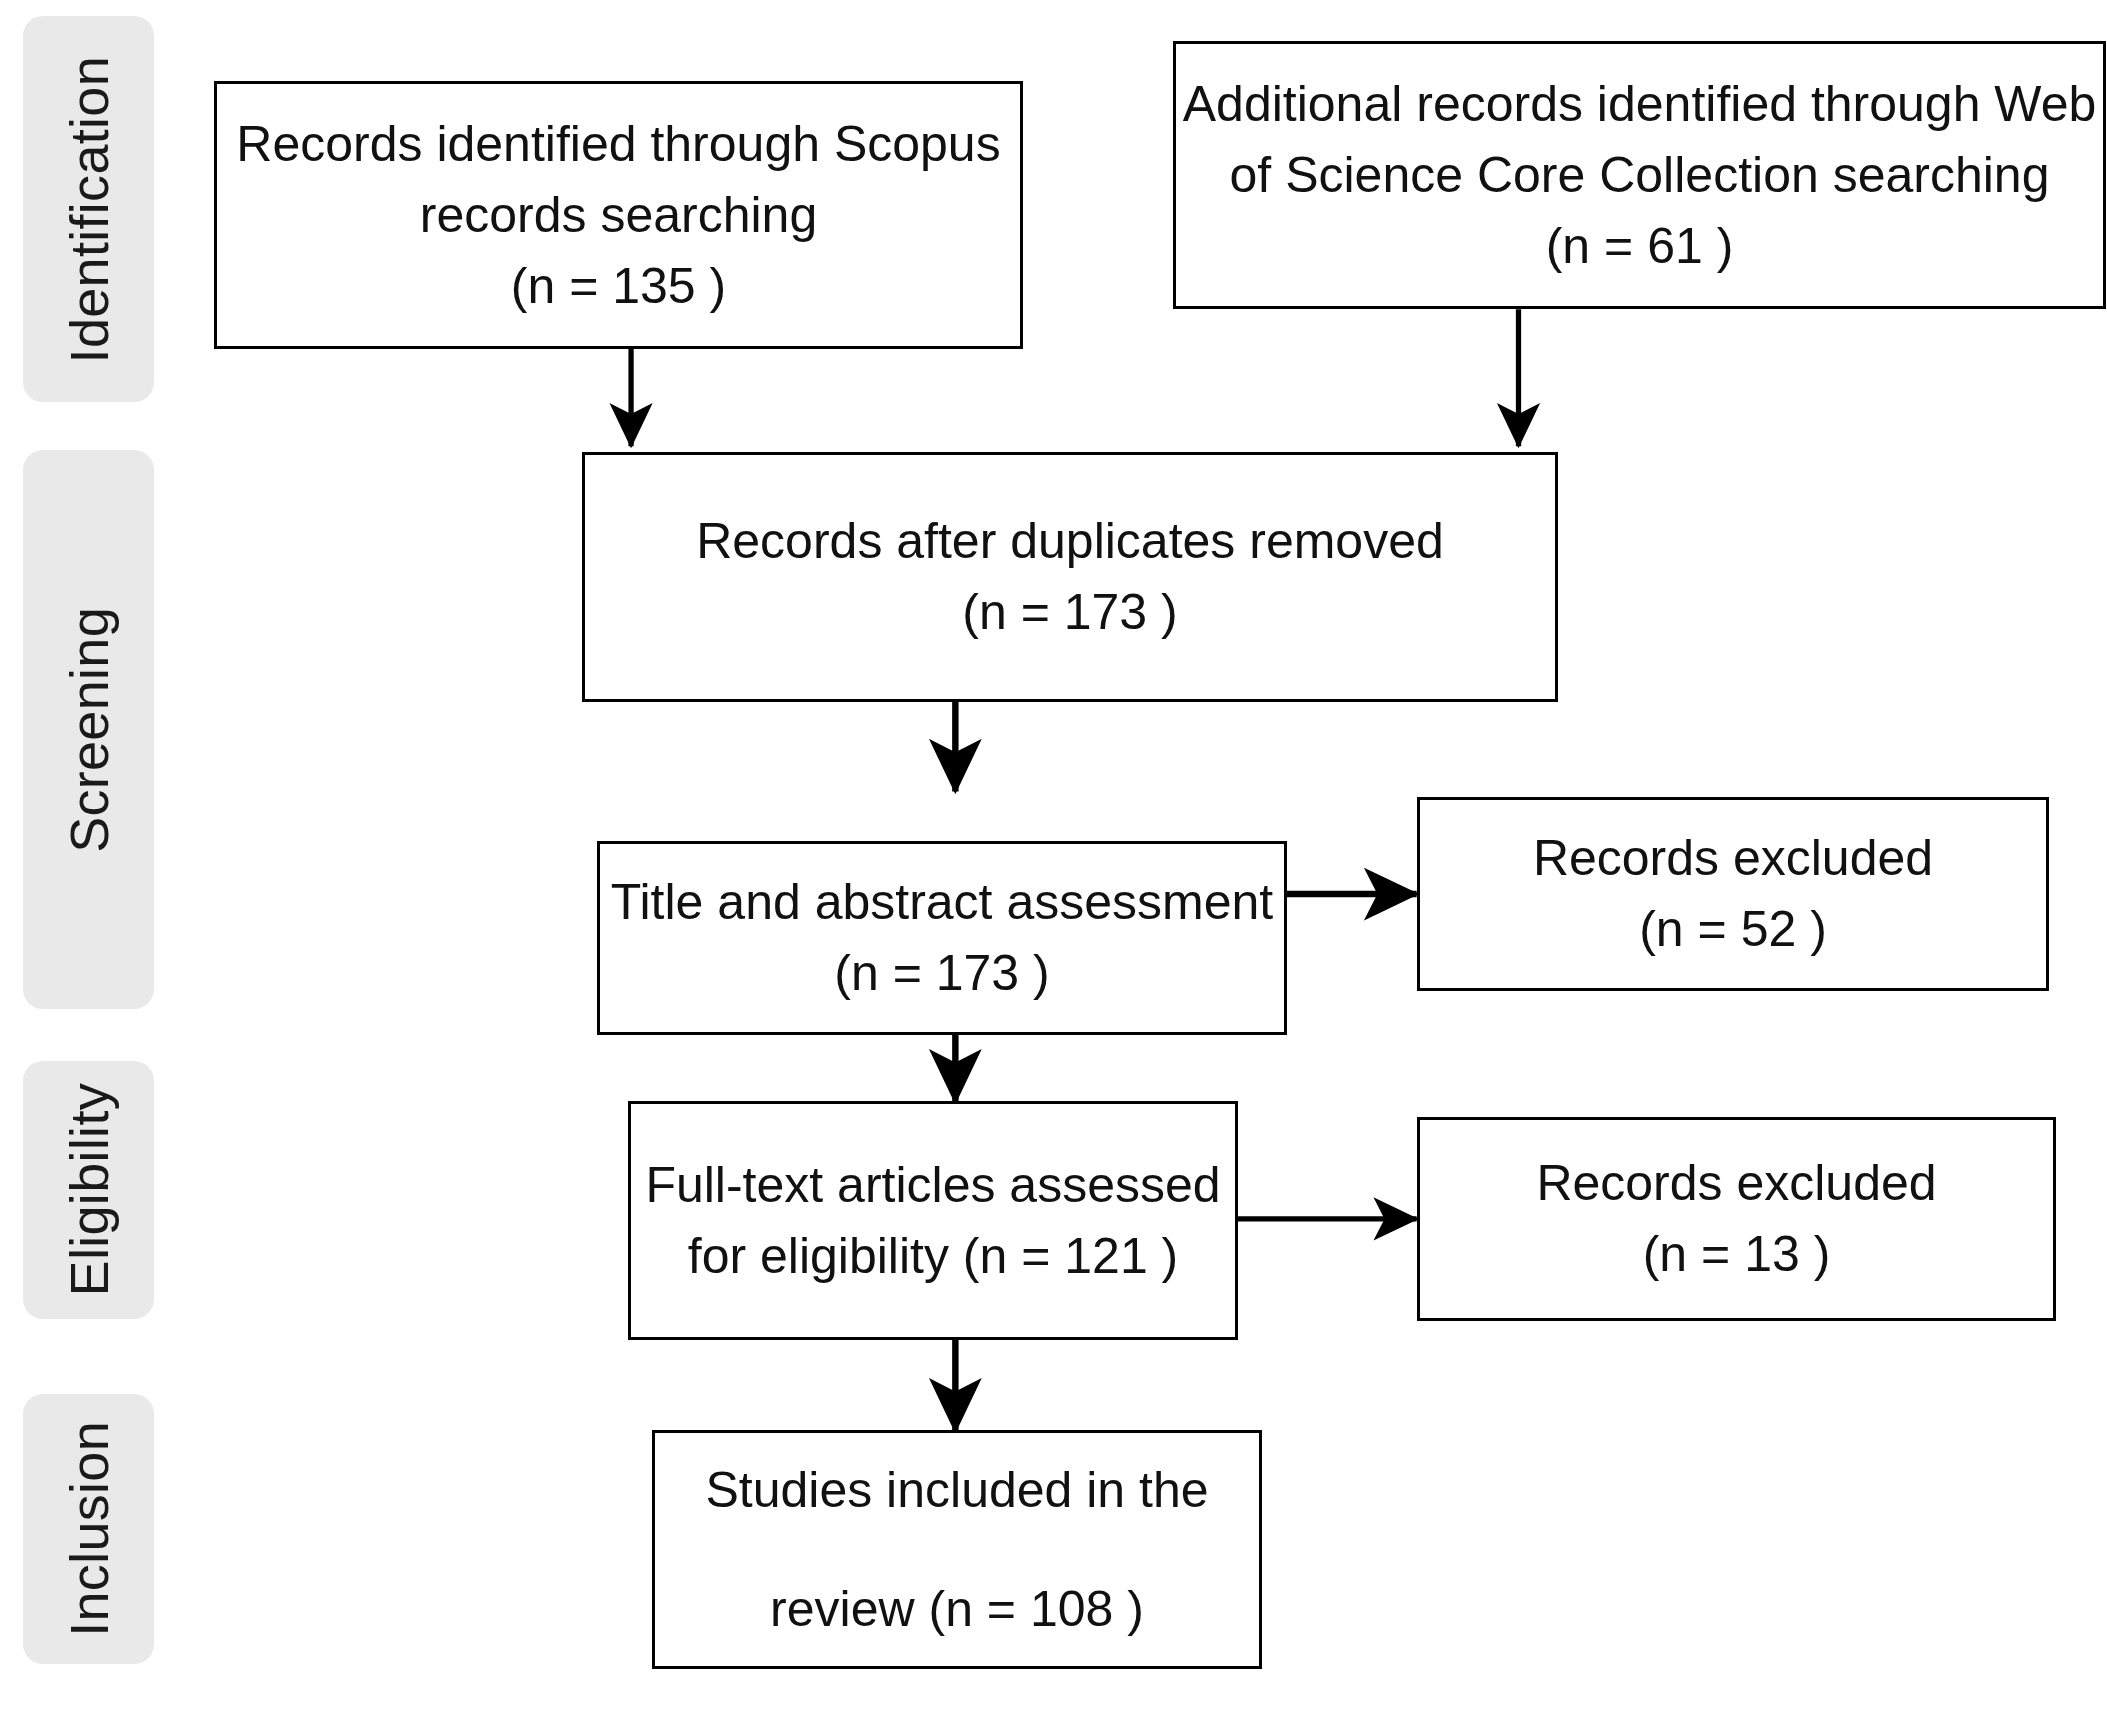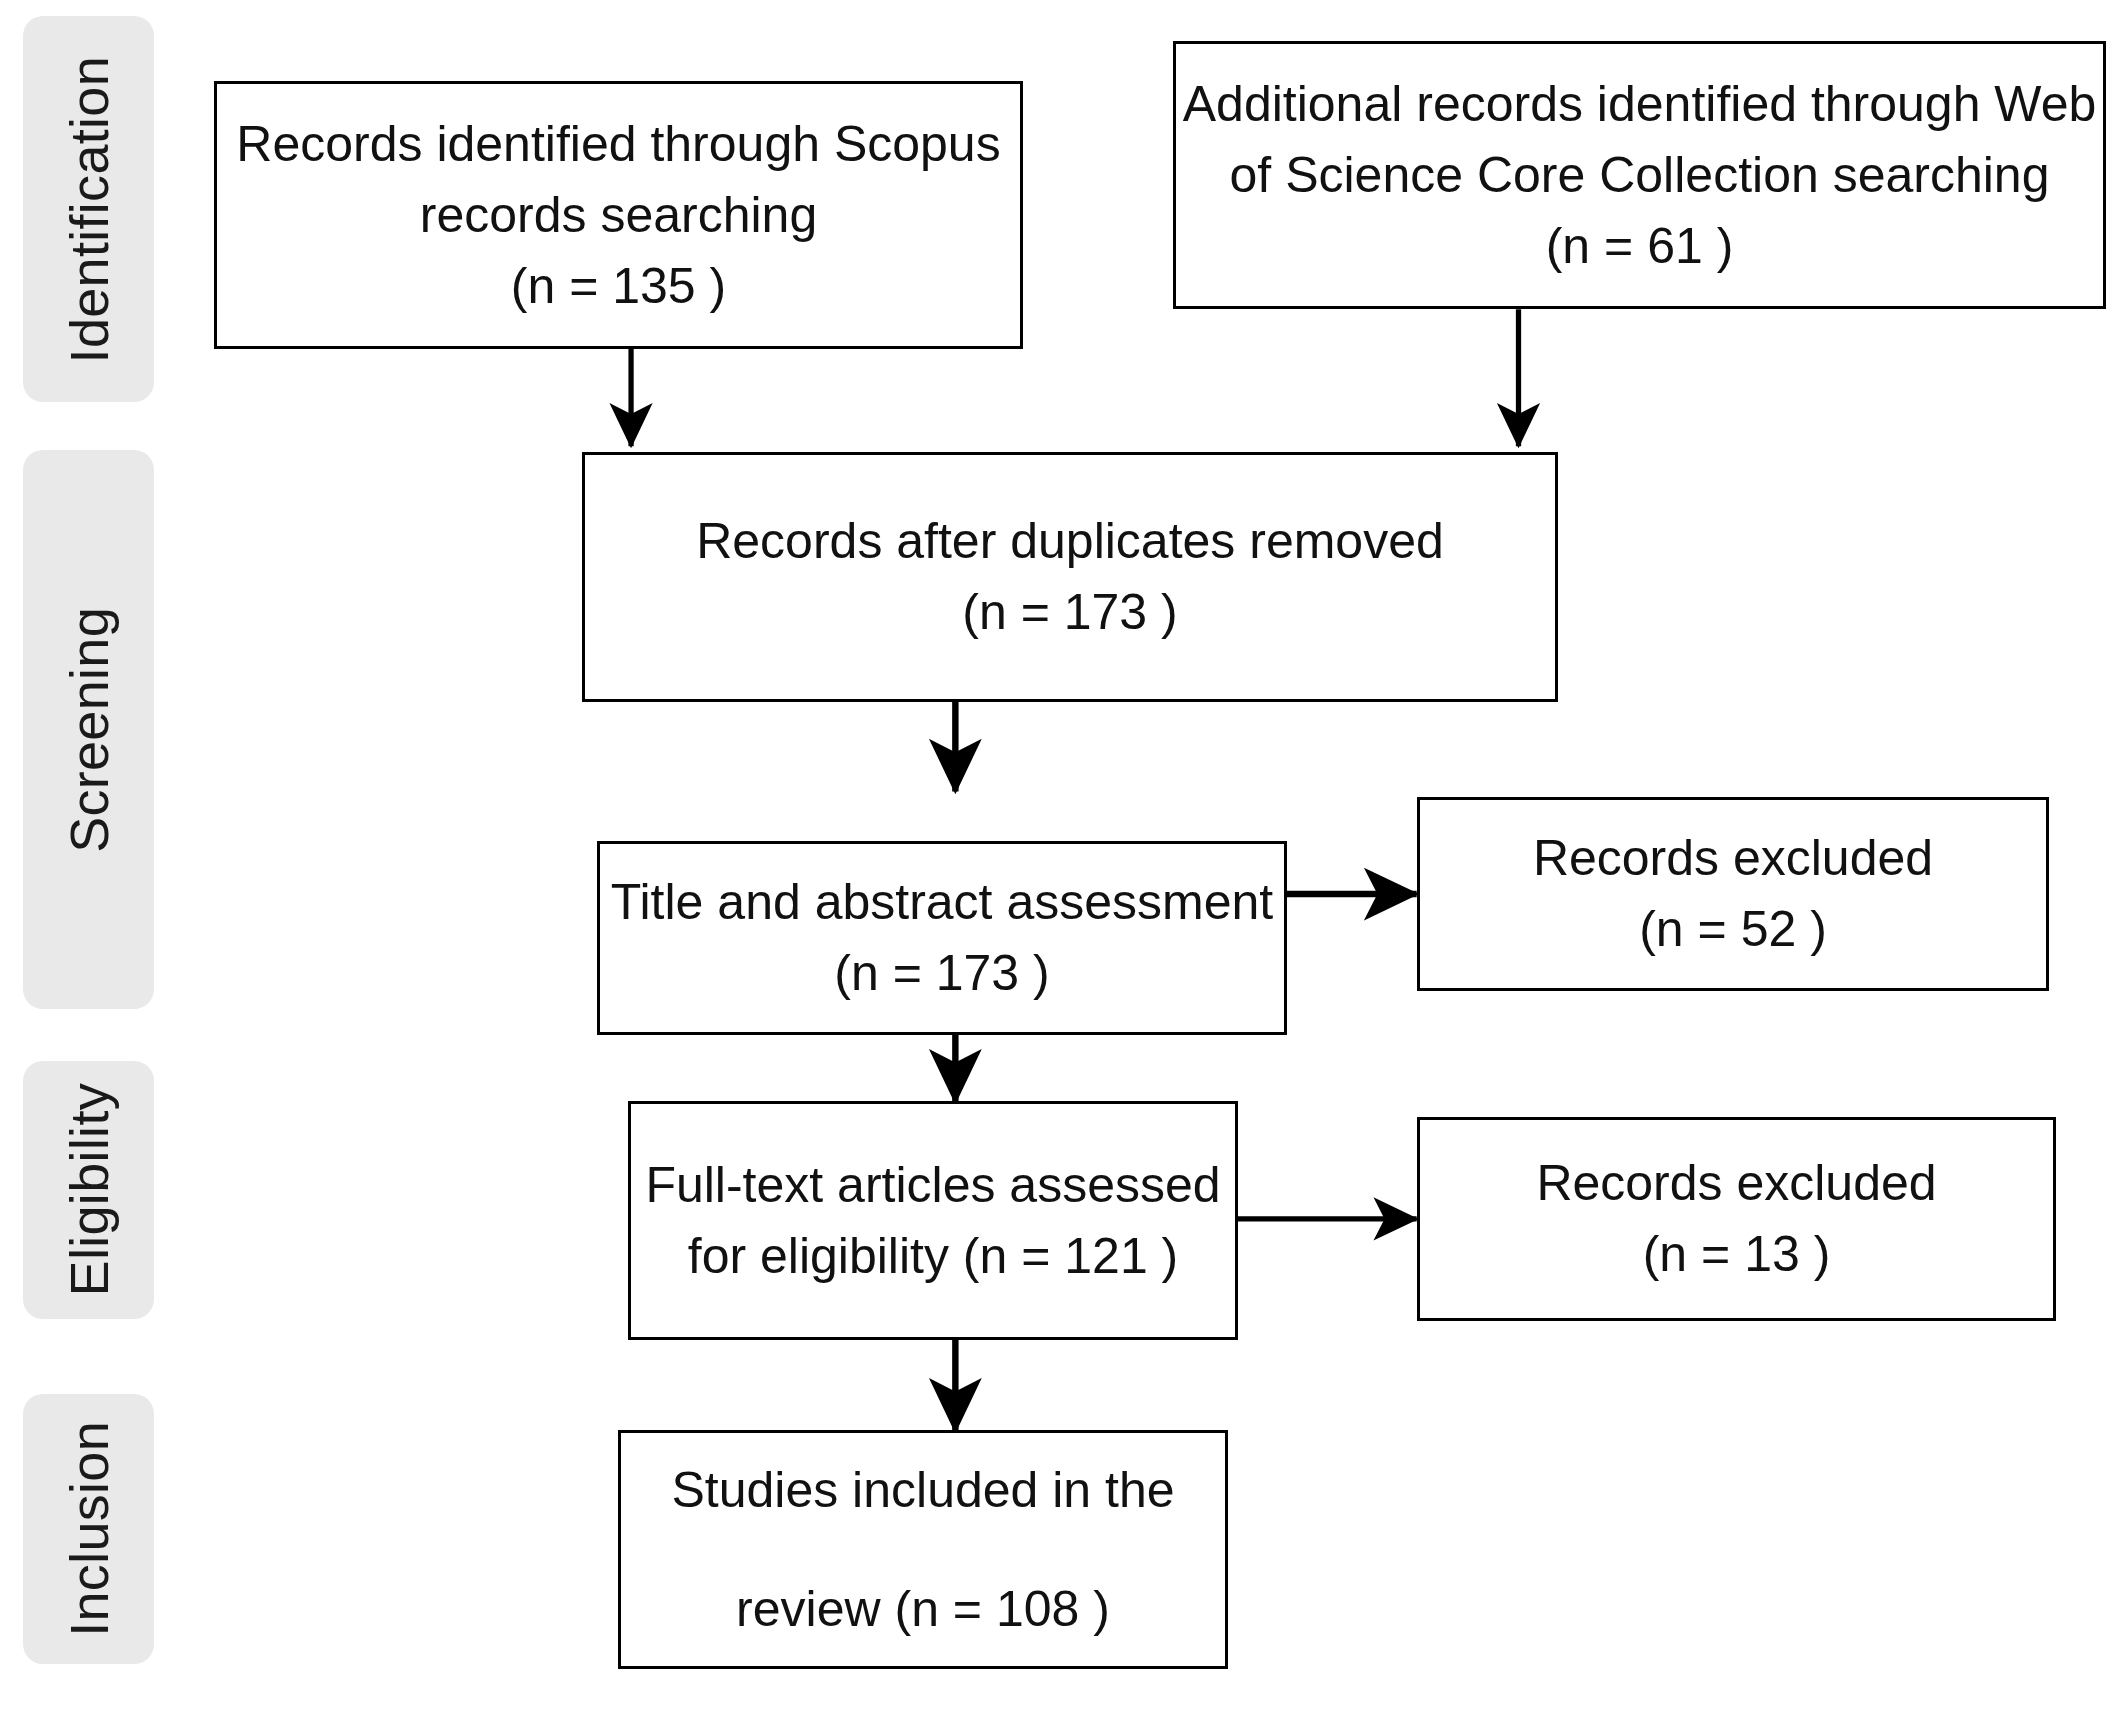--- a/index.html
+++ b/index.html
@@ -142,19 +142,19 @@
   <div class="flow-box" style="left:628px; top:1101px; width:610px; height:239px;">
     <div class="box-line">Full-text articles assessed</div>
     <div class="box-line">for eligibility (n = 121 )</div>
   </div>
 
   <div class="flow-box" style="left:1417px; top:1117px; width:639px; height:204px;">
     <div class="box-line">Records excluded</div>
     <div class="box-line">(n = 13 )</div>
   </div>
 
-  <div class="flow-box" style="left:618px; top:1430px; width:610px; height:239px;gap:48px;">
+  <div class="flow-box" style="left:652px; top:1430px; width:610px; height:239px;gap:48px;">
     <div class="box-line">Studies included in the</div>
     <div class="box-line">review (n = 108 )</div>
   </div>
 
 </div>
 
 
 </body></html>

